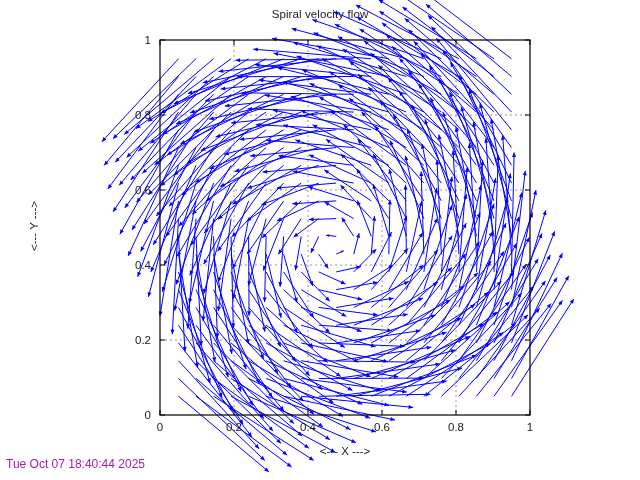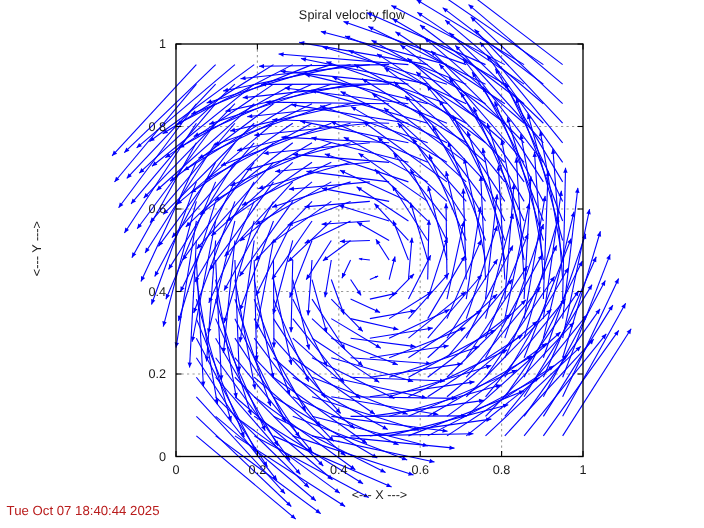--- a/index.html
+++ b/index.html
@@ -29,21 +29,21 @@
     text-align: center;
     font-size: 11.5px;
     color: #1a1a1a;
     letter-spacing: 0.1px;
   }
   #timestamp {
     position: absolute;
     left: 6px;
     top: 457px;
     font-size: 12px;
-    color: #b91c1c;
+    color: #a21caf;
     white-space: nowrap;
   }
   #xlabel {
     position: absolute;
     left: 160px;
     top: 445px;
     width: 370px;
     text-align: center;
     font-size: 11.5px;
     color: #1a1a1a;

